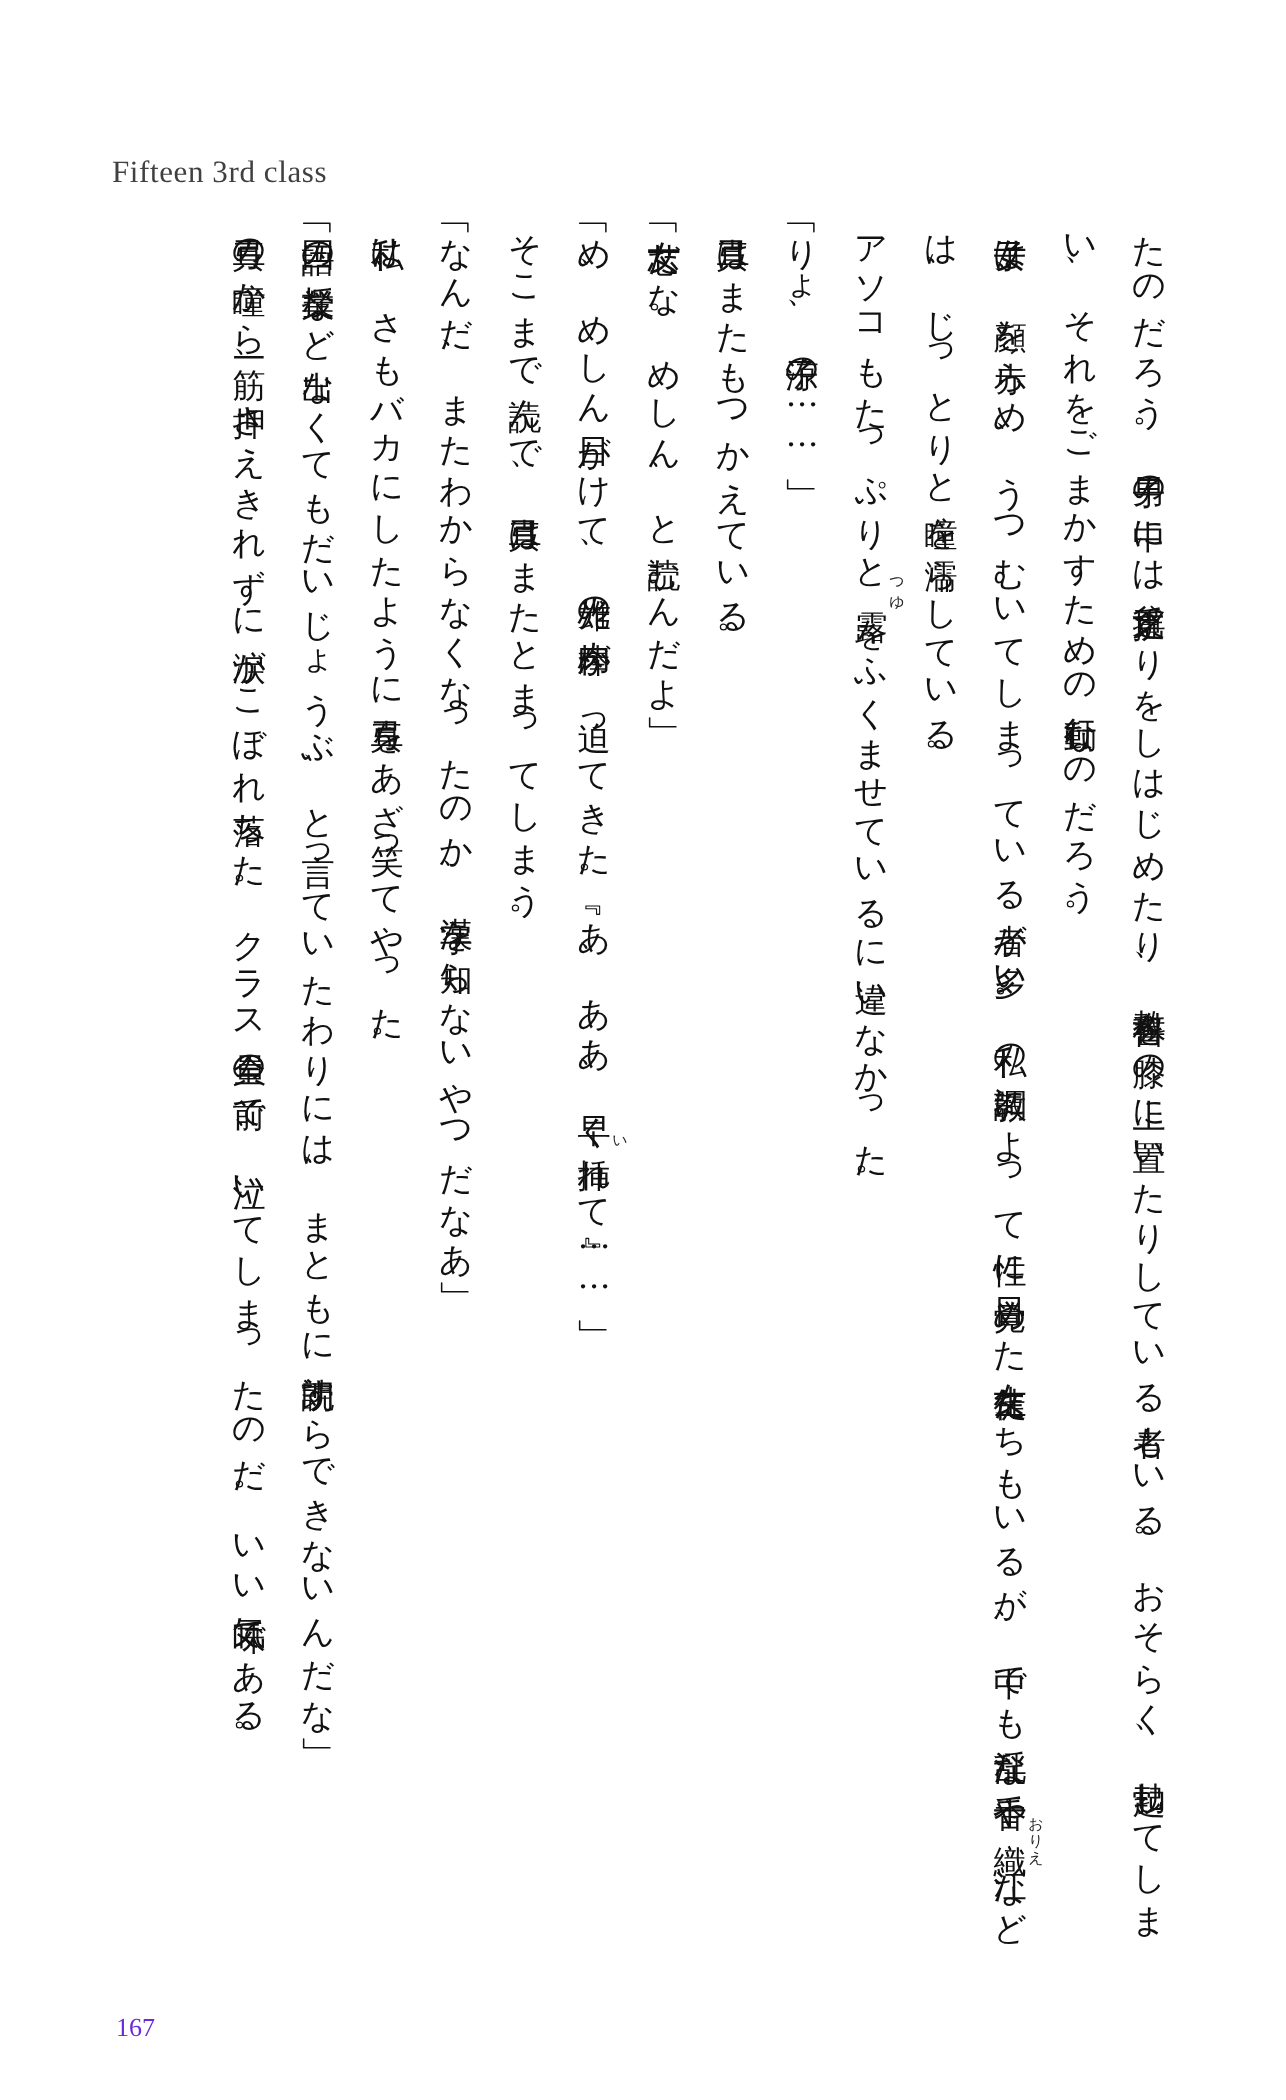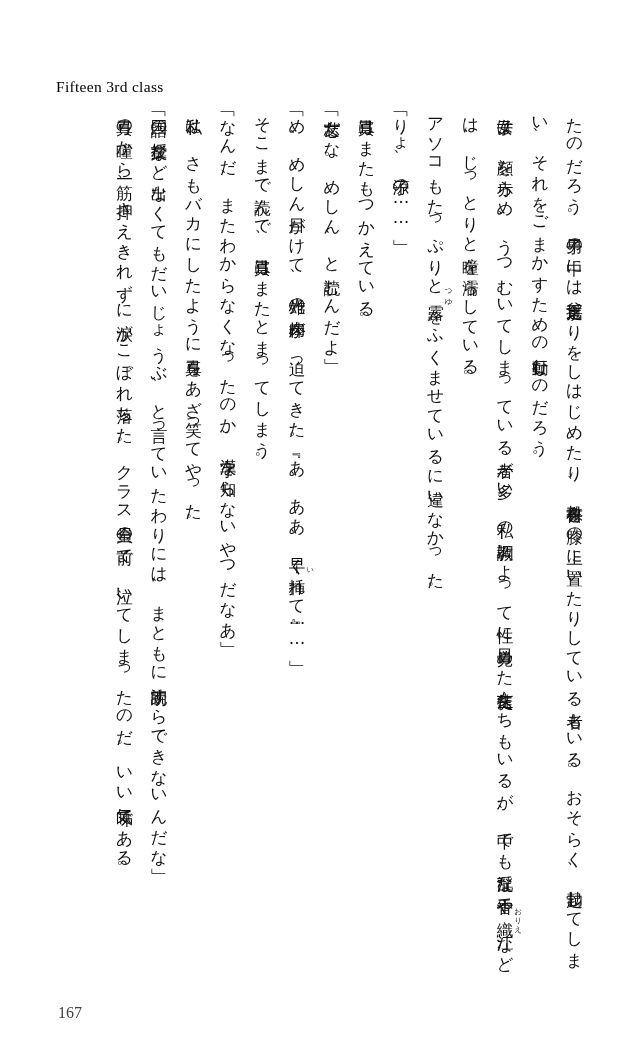--- a/index.html
+++ b/index.html
@@ -23,32 +23,32 @@
   }
 
   
   .running-head {
     position: absolute;
     left: 56px;
     top: 78px;
     font-family: "Liberation Serif", serif;
     font-size: 15.5px;
     letter-spacing: 0.3px;
-    color: #000000;
+    color: #404040;
     white-space: nowrap;
   }
 
   
   .folio {
     position: absolute;
     left: 58px;
     bottom: 28px;
     font-family: "Liberation Serif", serif;
-    font-size: 16px;
-    color: #404040;
+    font-size: 13px;
+    color: #6d28d9;
   }
 
   
   .body-text {
     position: absolute;
     top: 106px;
     right: 52px;
     left: 78px;
     height: 880px;
     writing-mode: vertical-rl;

